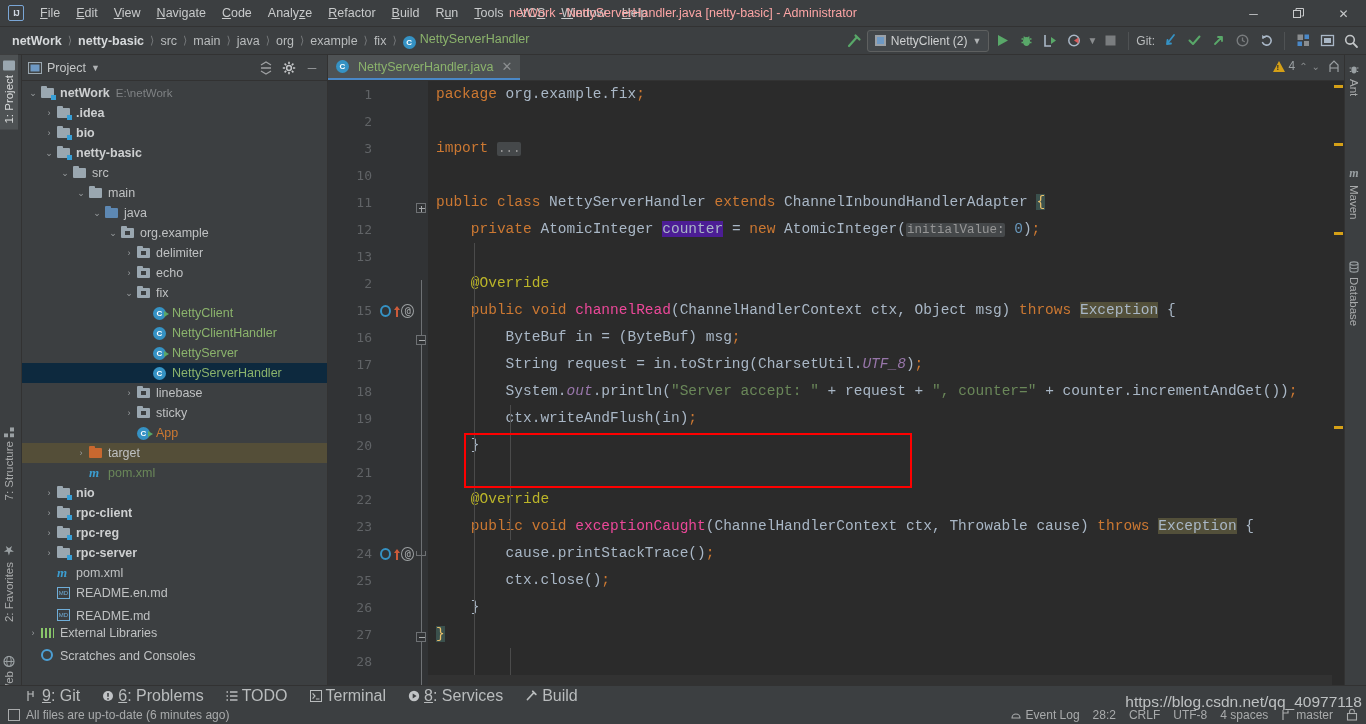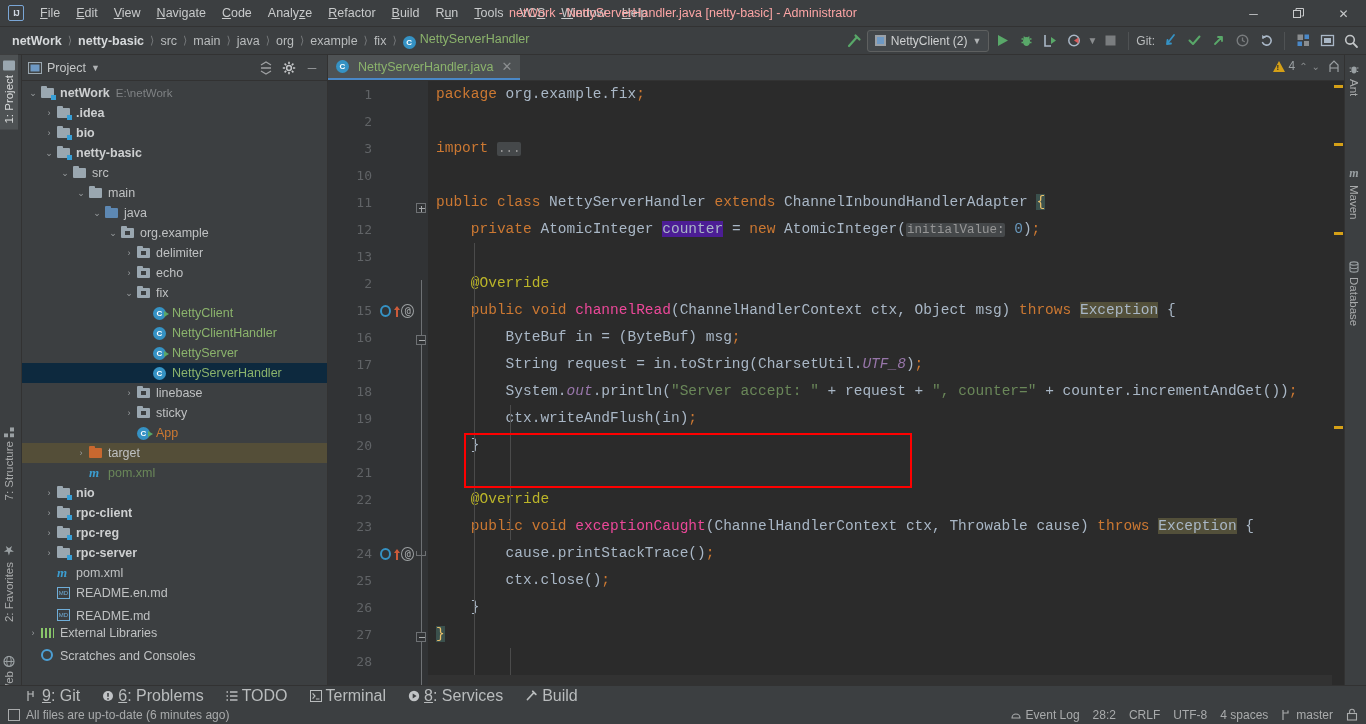--- a/index.html
+++ b/index.html
@@ -843,13 +843,14 @@
         </svg>
         <span>master</span>
       </span>
       <svg width="12" height="13" viewBox="0 0 12 13">
         <rect x="1.5" y="5.5" width="9" height="6.5" fill="none" stroke="#a9abac" stroke-width="1.1"></rect>
         <path d="M3.6 5.5 V3.6 A2.4 2.4 0 0 1 8.4 3.6 V4.4" fill="none" stroke="#a9abac" stroke-width="1.1"></path>
       </svg>
     </div>
   </div>
 
+  <div class="watermark">https://blog.csdn.net/qq_40977118</div>
 </div>
 
 </body></html>

